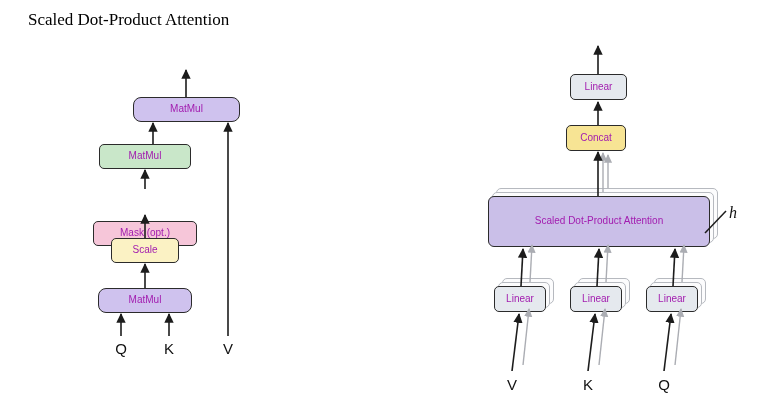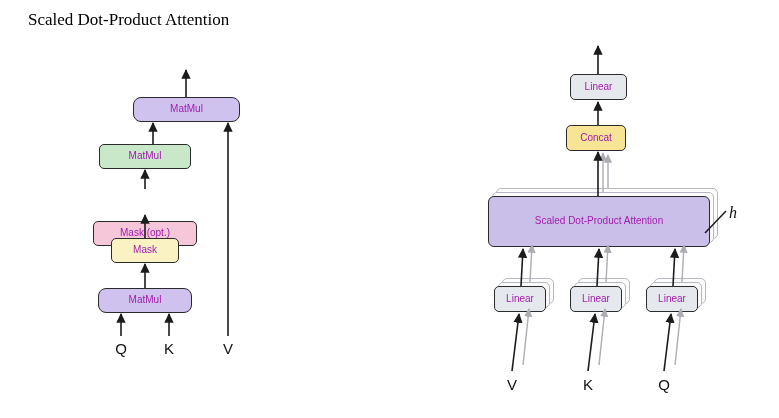--- a/index.html
+++ b/index.html
@@ -70,21 +70,21 @@
 </head>
 <body>
 
 <div class="canvas">
 
   <div class="title" style="left:28px; top:10px;">Scaled Dot-Product Attention</div>
 
   <div class="box fill-matmul" style="left:133px; top:97px; width:107px; height:25px;">MatMul</div>
   <div class="box fill-softmax" style="left:99px; top:144px; width:92px; height:25px;">MatMul</div>
   <div class="box fill-mask" style="left:93px; top:189px; width:104px; height:25px;margin-top:32px;">Mask (opt.)</div>
-  <div class="box fill-scale" style="left:111px; top:238px; width:68px; height:25px;">Mask</div>
+  <div class="box fill-scale" style="left:111px; top:238px; width:68px; height:25px;">Scale</div>
   <div class="box fill-matmul" style="left:98px; top:288px; width:94px; height:25px;">MatMul</div>
 
   <div class="iolabel" style="left:121px; top:340px;">Q</div>
   <div class="iolabel" style="left:169px; top:340px;">K</div>
   <div class="iolabel" style="left:228px; top:340px;">V</div>
 
   <div class="ghost" style="left:496px; top:188px; width:222px; height:51px;"></div>
   <div class="ghost" style="left:492px; top:192px; width:222px; height:51px;"></div>
 
   <div class="ghost" style="left:502px; top:278px; width:52px; height:26px;"></div>

